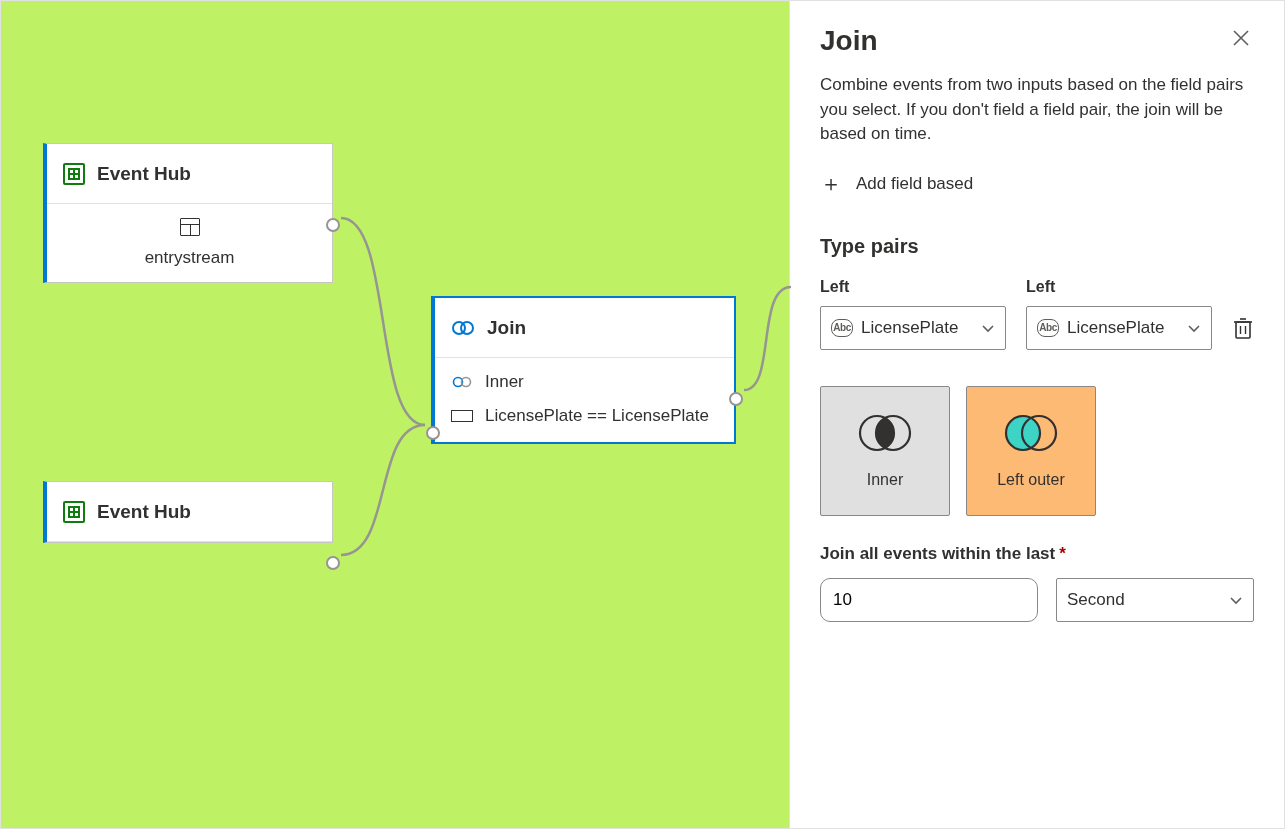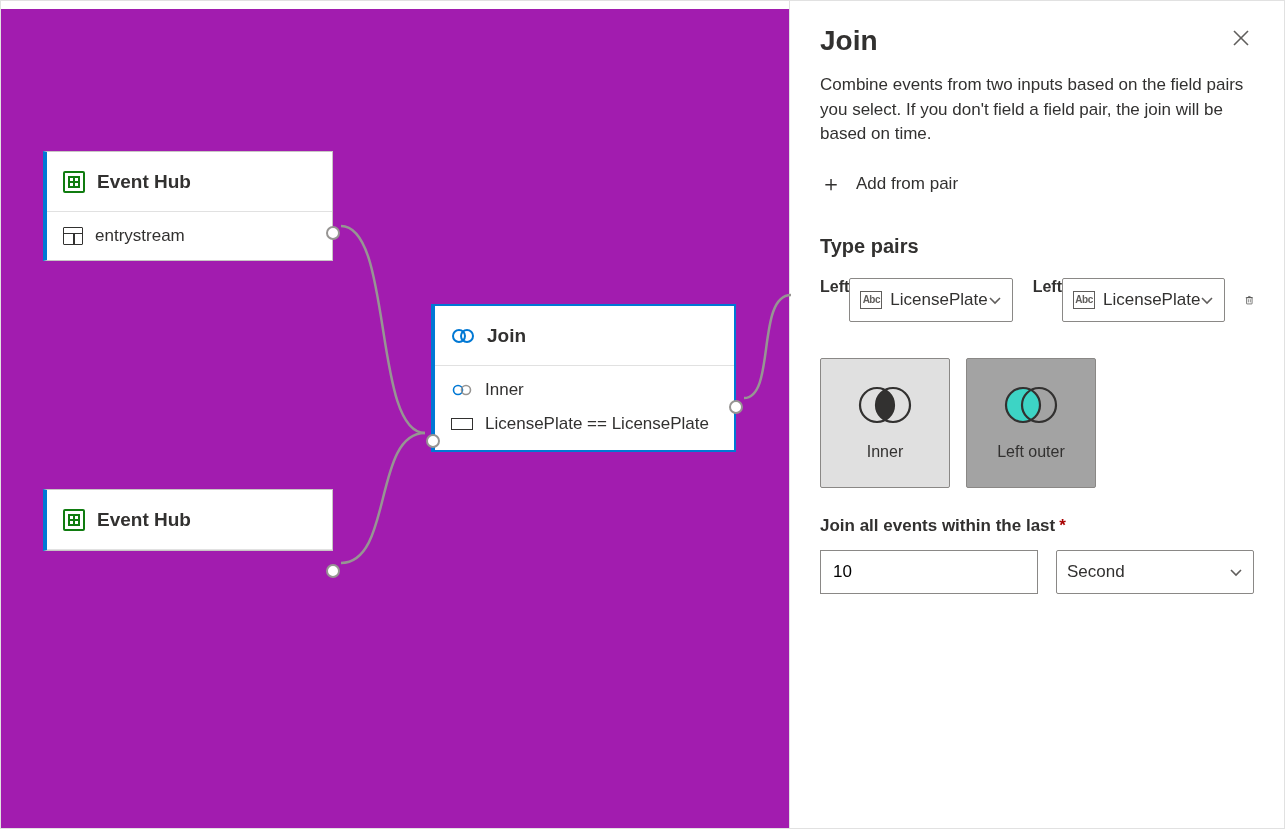--- a/index.html
+++ b/index.html
@@ -5,89 +5,89 @@
   * { box-sizing: border-box; margin: 0; padding: 0; }
   body {
     font-family: "Segoe UI", -apple-system, BlinkMacSystemFont, sans-serif;
     background: #ffffff;
     width: 1285px;
     height: 829px;
     overflow: hidden;
     color: #323130;
   }
   .app { display: flex; width: 100%; height: 100%; border: 1px solid #e1e1e1; }
-  .canvas { position: relative; flex: 1; background: #a21caf; margin-top: 8px; }
+  .canvas { position: relative; flex: 1; background: #bef264; }
   .panel {
     width: 495px;
     border-left: 1px solid #e1e1e1;
     background: #ffffff;
     padding: 24px 30px 24px 30px;
     overflow-y: auto;
   }
   .panel-header { display: flex; justify-content: space-between; align-items: flex-start; }
   .panel-title { font-size: 28px; font-weight: 600; }
   .close-btn { background: none; border: none; font-size: 20px; cursor: pointer; color: #605e5c; line-height: 1; padding: 4px; }
   .panel-desc { font-size: 17px; margin-top: 16px; line-height: 1.45; color: #323130; }
   .add-pair {
     display: inline-flex; align-items: center; margin-top: 22px;
     background: none; border: none; font-size: 17px; cursor: pointer;
     color: #323130;
   }
   .add-pair .plus-icon { font-size: 22px; margin-right: 14px; font-weight: 300; }
   .section { margin-top: 36px; }
   .section-title { font-size: 20px; font-weight: 600; margin-bottom: 20px; }
   .pair-row { display: flex; align-items: flex-end; gap: 20px; }
-  .pair-col { display: flex; flex-direction: row; flex: 1; justify-content: space-between; }
+  .pair-col { display: flex; flex-direction: column; flex: 1; justify-content: space-between; }
   .pair-col-label { font-size: 16px; font-weight: 600; margin-bottom: 10px; }
   .dropdown {
     height: 44px; border: 1px solid #8a8886; border-radius: 2px;
     display: flex; align-items: center; padding: 0 10px; cursor: pointer;
     justify-content: space-between; background: #fff;
   }
   .dropdown .dd-content { display:flex; align-items:center; gap:8px; font-size: 17px; }
   .abc-icon {
-    width: 22px; height: 18px; border: 1.3px solid #605e5c; border-radius: 0;
+    width: 22px; height: 18px; border: 1.3px solid #605e5c; border-radius: 8px;
     font-size: 10px; font-weight: 600; display:flex; align-items:center; justify-content:center;
     color:#605e5c; letter-spacing:-0.5px;
   }
   .chevron-down { width: 14px; height: 14px; }
   .trash { width: 22px; height: 24px; cursor:pointer; color:#323130; margin-bottom:10px; }
   .type-options { display: flex; gap: 16px; margin-top: 10px; }
   .type-card {
     width: 130px; height: 130px; border: 1px solid #8a8886; border-radius: 2px;
     display: flex; flex-direction: column; align-items: center; justify-content: center;
-    cursor: pointer; gap: 18px; background: #a3a3a3;
+    cursor: pointer; gap: 18px; background: #fdba74;
   }
   .type-card.selected { background: #e0e0e0; border-color: #8a8886; }
   .type-label { font-size: 16px; }
   .venn-svg { width: 64px; height: 40px; }
   .time-row { display:flex; gap:18px; margin-top:10px; }
   .text-input {
-    width: 218px; height: 44px; border: 1px solid #8a8886; border-radius: 0;
+    width: 218px; height: 44px; border: 1px solid #8a8886; border-radius: 10px;
     padding: 0 12px; font-size: 17px;
   }
   .settings-label { font-size: 15px; font-weight: 600; margin-bottom: 10px; }
   .settings-label-lg { font-size: 17px; font-weight: 700; margin-bottom: 14px; margin-top: 28px; }
   .req-star { color: #a80000; margin-left: 4px; }
 
   
   .node {
     position: absolute;
     width: 290px;
     border: 1px solid #c8c6c4;
     border-left: 4px solid #0078d4;
     background: #fff;
   }
   .node.selected { border: 2px solid #0078d4; border-left: 4px solid #0078d4; }
   .node-header {
     height: 60px; display:flex; align-items:center; padding: 0 16px;
     font-size: 19px; font-weight: 600; gap: 12px;
     border-bottom: 1px solid #e1e1e1;
   }
-  .node-body { padding: 14px 16px; display:flex; align-items:center; gap: 12px; font-size: 17px; }
+  .node-body { padding: 14px 16px; display:flex; align-items:center; gap: 12px; font-size: 17px; flex-direction: column; }
   .node-body-multi { padding: 14px 16px 16px 16px; display:flex; flex-direction:column; gap: 14px; }
   .node-body-row { display:flex; align-items:center; gap: 12px; font-size: 17px; }
   .port {
     position: absolute; width: 14px; height: 14px; border-radius: 50%;
     background: #fff; border: 2.5px solid #979593;
   }
   .eh-icon {
     width: 22px; height: 22px; border: 2px solid #107c10; border-radius: 2px;
     display:flex; align-items:center; justify-content:center;
   }
@@ -176,21 +176,21 @@
         <svg width="18" height="18" viewBox="0 0 18 18">
           <line x1="2" y1="2" x2="16" y2="16" stroke="#605e5c" stroke-width="1.6"></line>
           <line x1="16" y1="2" x2="2" y2="16" stroke="#605e5c" stroke-width="1.6"></line>
         </svg>
       </button>
     </div>
     <p class="panel-desc">Combine events from two inputs based on the field pairs you select. If you don't field a field pair, the join will be based on time.</p>
 
     <button class="add-pair">
       <span class="plus-icon">＋</span>
-      <span>Add from pair</span>
+      <span>Add field based</span>
     </button>
 
     <div class="section">
       <div class="section-title">Type pairs</div>
       <div class="pair-row">
         <div class="pair-col">
           <div class="pair-col-label">Left</div>
           <div class="dropdown">
             <span class="dd-content">
               <span class="abc-icon">Abc</span>

